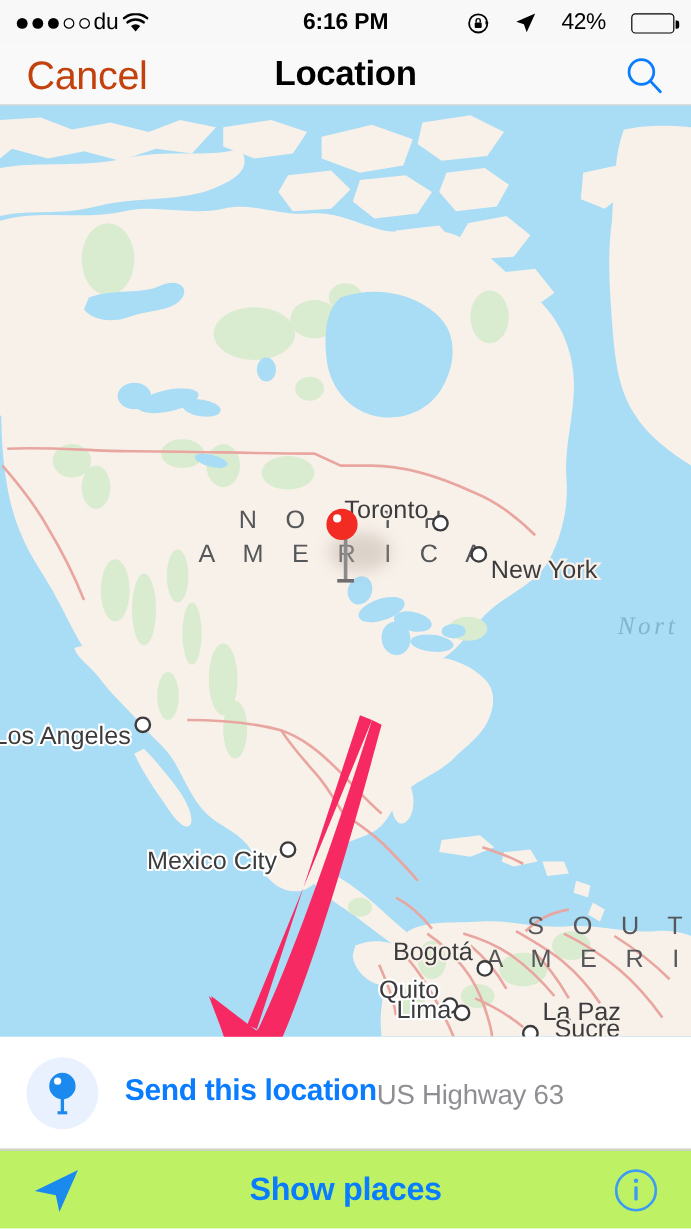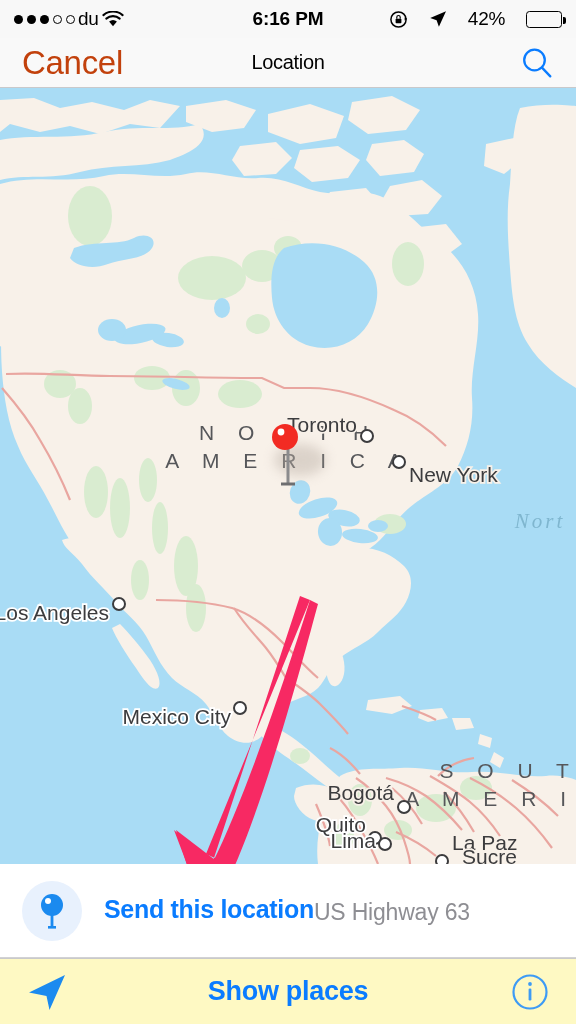--- a/index.html
+++ b/index.html
@@ -50,21 +50,21 @@
     display: flex; align-items: center; justify-content: space-between;
     padding: 0 22px;
   }
   .nav-cancel {
     font-size: 33px; color: #c2410c; letter-spacing: -0.3px;
     background: none; border: none; cursor: pointer;
     font-family: inherit;
   }
   .nav-title {
     position: absolute; left: 0; right: 0; text-align: center;
-    font-size: 20px; font-weight: normal; color: #000; letter-spacing: -0.3px;
+    font-size: 29px; font-weight: bold; color: #000; letter-spacing: -0.3px;
     pointer-events: none;
   }
   .nav-search { z-index: 2; cursor: pointer; line-height: 0; }
 
   
   .map {
     position: absolute; top: 88px; left: 0; width: 576px; height: 776px;
     background: #a9dcf5; overflow: hidden;
   }
   .map svg { display: block; }
@@ -87,21 +87,21 @@
     line-height: 1.15;
   }
   .send-sub {
     font-size: 23px; color: #8e8e93; letter-spacing: -0.2px;
     margin-top: 4px; line-height: 1.15;
   }
 
   
   .toolbar {
     position: absolute; top: 958px; left: 0; width: 576px; height: 66px;
-    background: #fef9c3; border-top: 0.5px solid #c9c9cb;
+    background: #bef264; border-top: 0.5px solid #c9c9cb;
     display: flex; align-items: center; justify-content: space-between;
     padding: 0 26px;
   }
   .tb-btn { background: none; border: none; cursor: pointer; line-height: 0; padding: 0; }
   .tb-center {
     position: absolute; left: 0; right: 0; text-align: center;
     font-size: 27px; font-weight: bold; color: #0a7cff; letter-spacing: -0.3px;
     background: none; border: none; cursor: pointer; font-family: inherit;
   }
   .tb-right { z-index: 2; }

